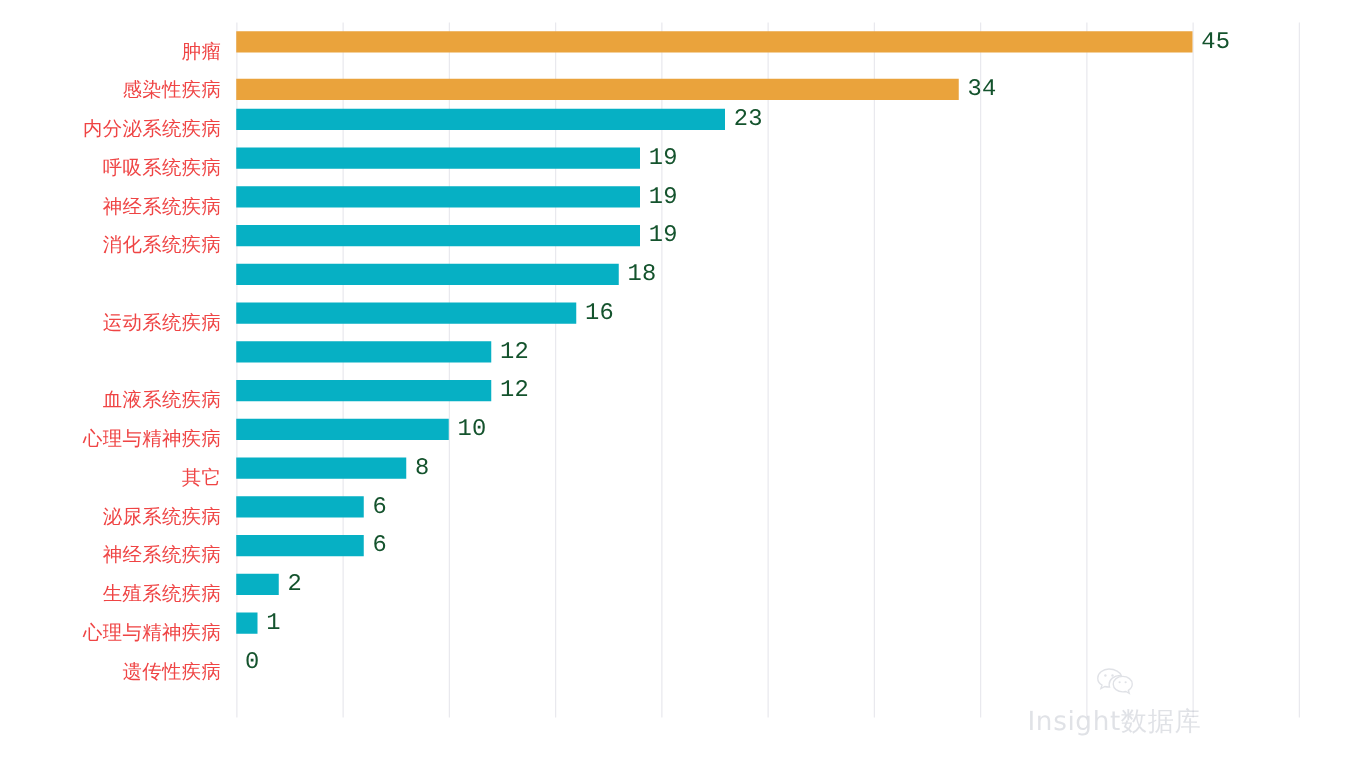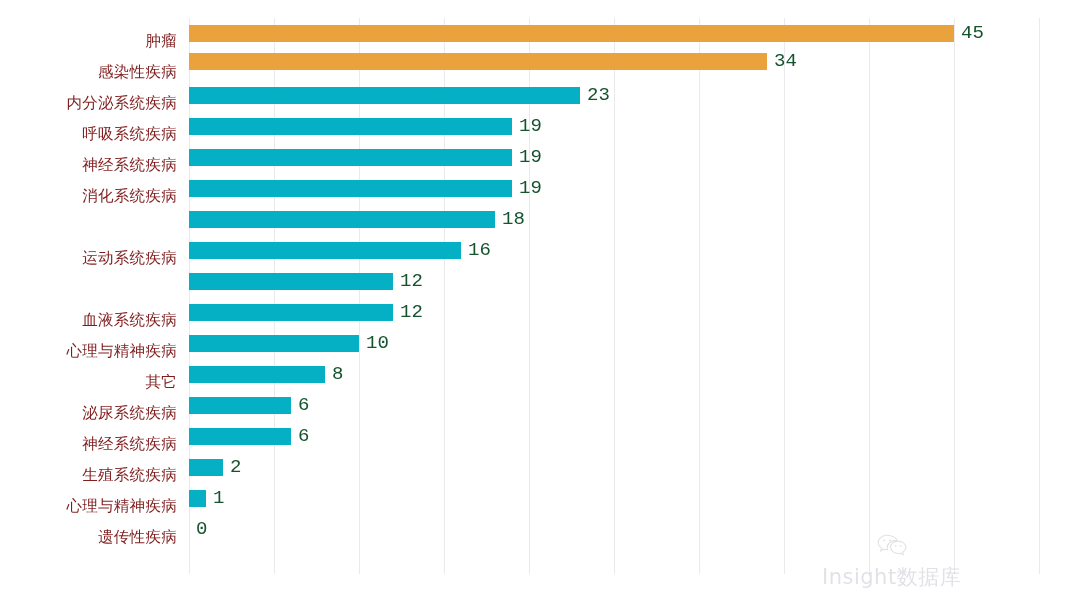--- a/index.html
+++ b/index.html
@@ -78,21 +78,21 @@
     position: absolute;
     left: 0;
     width: 177px;
     height: 31px;
     display: flex;
     align-items: center;
     justify-content: flex-end;
   }
   .cat-label {
     font-size: 15.5px;
-    color: #7f1d1d;
+    color: #ef4444;
     white-space: nowrap;
     letter-spacing: 0.3px;
     font-family: Liberation Mono, monospace;
     margin-top: 15px;
   }
 
   
   #watermark {
     position: absolute;
     left: 822px;
@@ -178,21 +178,21 @@
         <div class="gridline" style="left: 595px;"></div>
         <div class="gridline" style="left: 680px;"></div>
         <div class="gridline" style="left: 765px;"></div>
         <div class="gridline" style="left: 850px;"></div>
       </div>
     <div id="bars">
         <div class="row" style="top: 0px;">
           <div class="bar" style="width: 765px; background: rgb(234, 163, 60);"></div>
           <div class="value-label" style="left: 772px;">45</div>
         </div>
-        <div class="row" style="top: 28px;">
+        <div class="row" style="top: 38px;">
           <div class="bar" style="width: 578px; background: rgb(234, 163, 60);"></div>
           <div class="value-label" style="left: 585px;">34</div>
         </div>
         <div class="row" style="top: 62px;">
           <div class="bar" style="width: 391px; background: rgb(6, 176, 196);"></div>
           <div class="value-label" style="left: 398px;">23</div>
         </div>
         <div class="row" style="top: 93px;">
           <div class="bar" style="width: 323px; background: rgb(6, 176, 196);"></div>
           <div class="value-label" style="left: 330px;">19</div>

